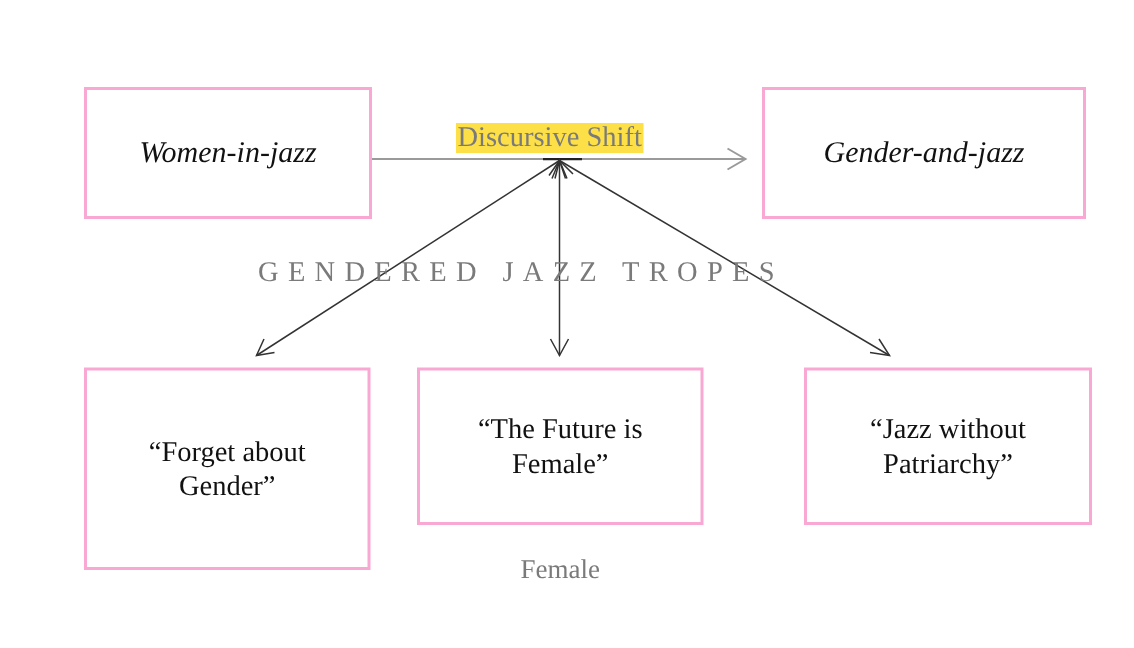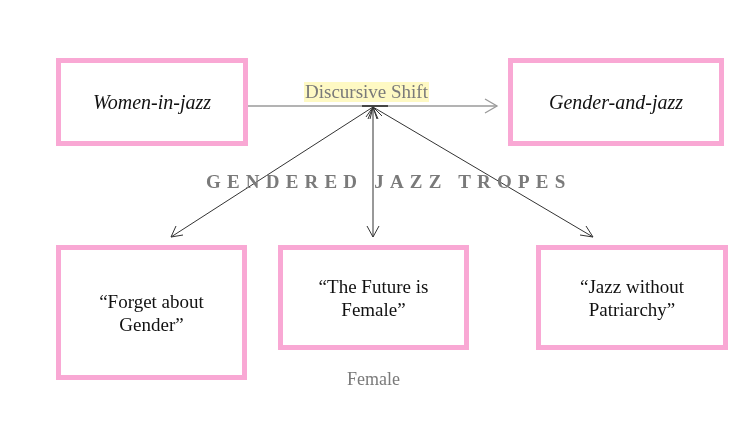--- a/index.html
+++ b/index.html
@@ -1,18 +1,18 @@
 <!DOCTYPE html>
 <html><head>
 <meta charset="utf-8">
 <style>
   html, body { margin: 0; padding: 0; background: #ffffff; }
   body { width: 756px; height: 432px; position: relative; overflow: hidden;
          font-family: "Liberation Serif", "DejaVu Serif", serif; }
-  .box { position: absolute; box-sizing: border-box; border: 5px solid #f9a8d4;
+  .box { position: absolute; box-sizing: border-box; border: 2px solid #f9a8d4;
          background: #fff; display: flex; align-items: center; justify-content: center;
          text-align: center; color: #111; }
   .top-label { font-style: italic; font-size: 20px; }
   .slogan { font-size: 19px; line-height: 23px; padding: 0 20px; }
   .lbl { position: absolute; color: #7a7a7a; white-space: nowrap; }
   svg { position: absolute; left: 0; top: 0; }
 </style>
 </head>
 <body>
 
@@ -37,23 +37,23 @@
 </svg>
 
 <div class="box top-label" style="left:56px; top:58px; width:192px; height:88px;">
   <span>Women-in-jazz</span>
 </div>
 
 <div class="box top-label" style="left:508px; top:58px; width:216px; height:88px;">
   <span>Gender-and-jazz</span>
 </div>
 
-<div class="lbl" style="left:304px; top:82px; font-size:19px; background:#fef9c3; padding:0 1px; line-height:20px;text-align:center;">Discursive Shift</div>
+<div class="lbl" style="left:304px; top:82px; font-size:19px; background:#fde047; padding:0 1px; line-height:20px;text-align:center;">Discursive Shift</div>
 
-<div class="lbl" style="left:206px; top:171px; font-size:19px; font-weight:bold; letter-spacing:6.2px;">GENDERED JAZZ TROPES</div>
+<div class="lbl" style="left:172px; top:171px; font-size:19px; font-weight:normal; letter-spacing:6.2px;">GENDERED JAZZ TROPES</div>
 
 <div class="box slogan" style="left:56px; top:245px; width:191px; height:135px;justify-content:flex-end;">
   <span>“Forget about Gender”</span>
 </div>
 
 <div class="box slogan" style="left:278px; top:245px; width:191px; height:105px;justify-content:flex-end;">
   <span>“The Future is Female”</span>
 </div>
 
 <div class="box slogan" style="left:508px; top:245px; width:192px; height:105px;margin-left:28px;">

